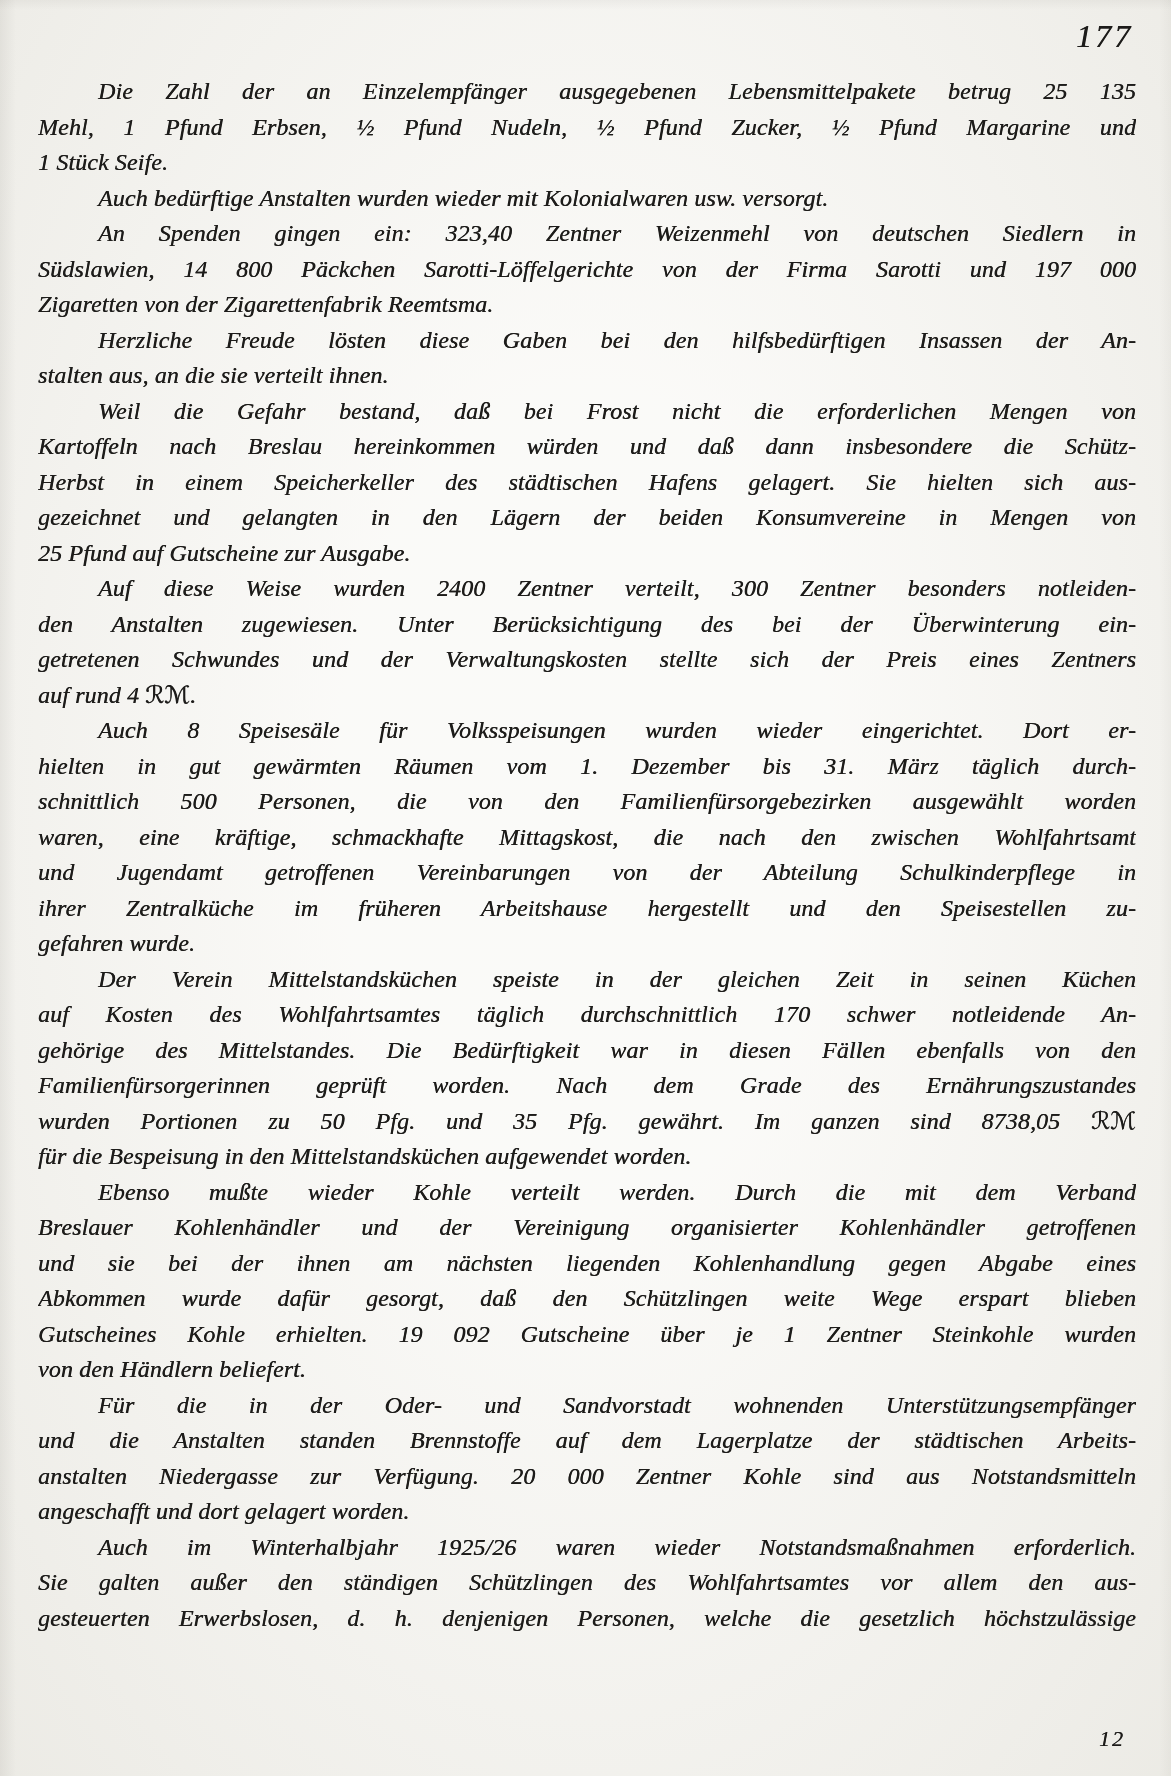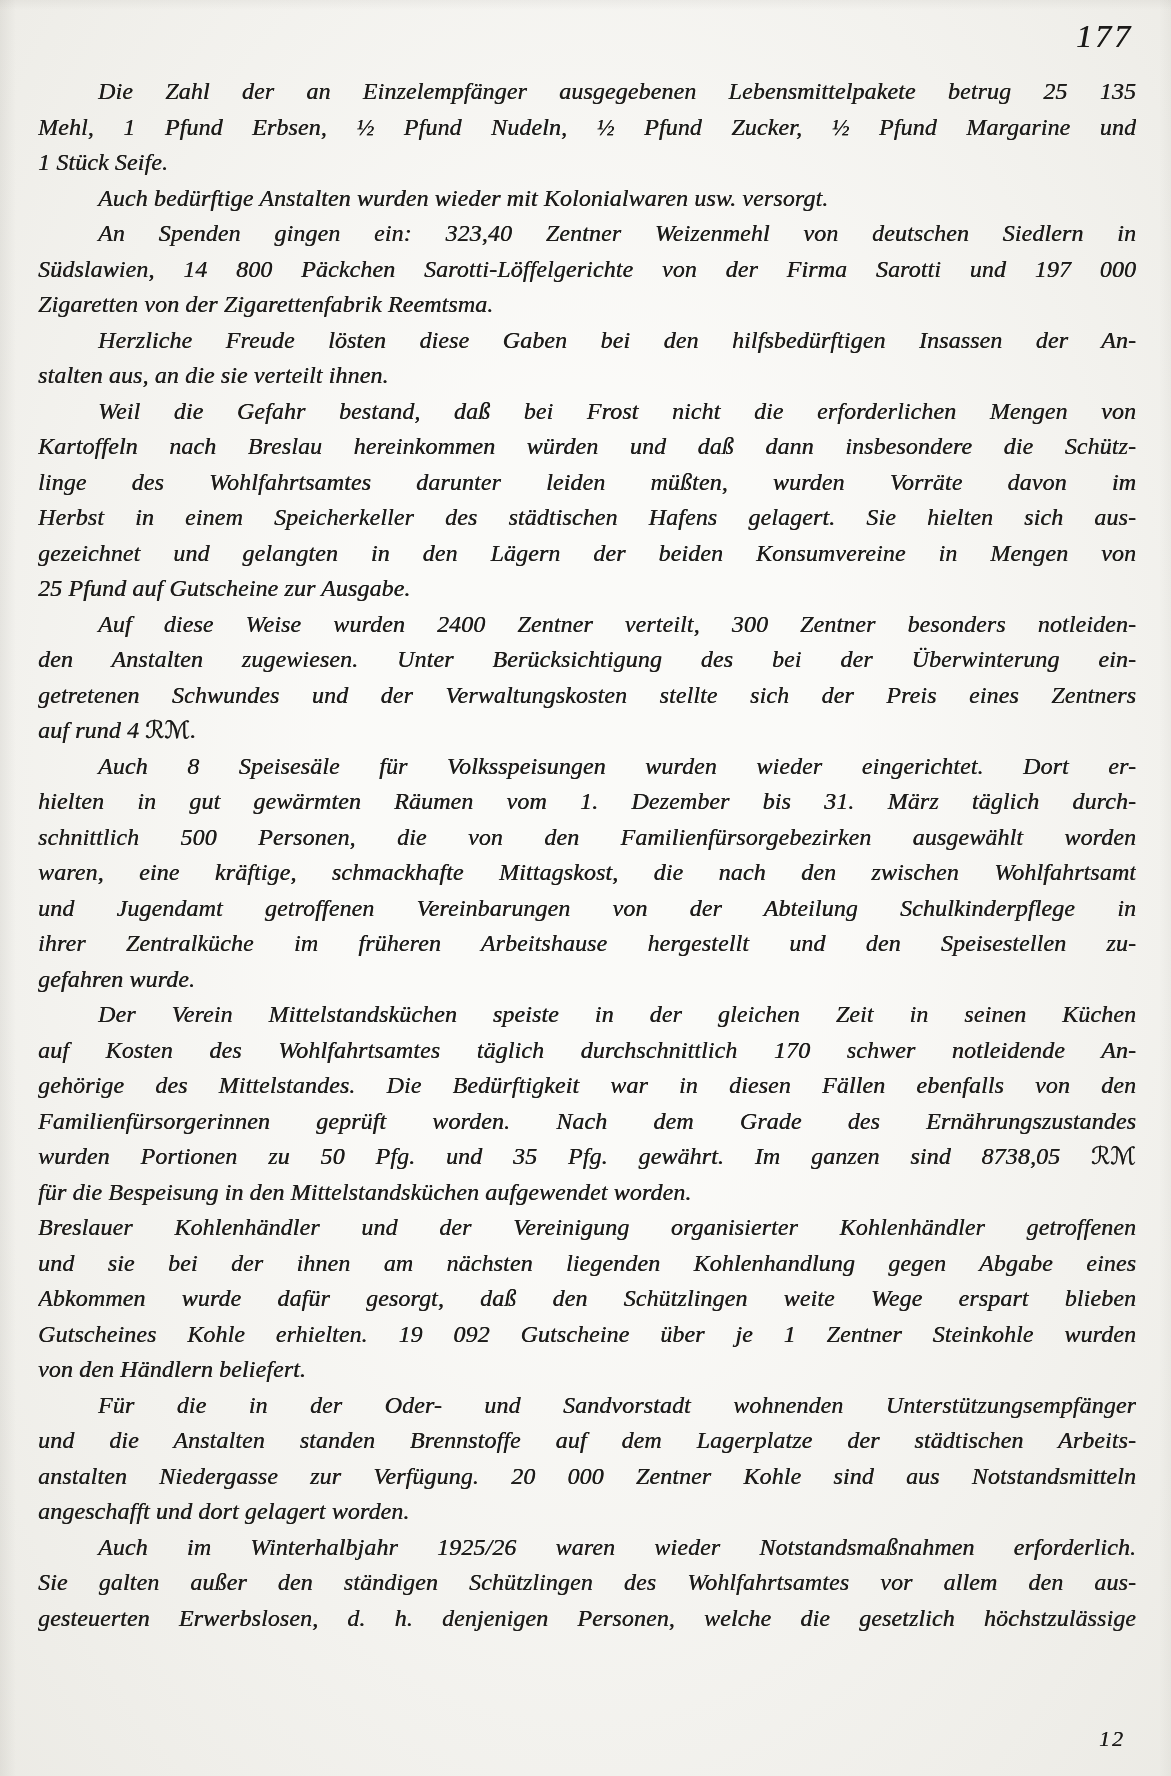--- a/index.html
+++ b/index.html
@@ -73,41 +73,41 @@
       <div class="line just">Mehl, 1 Pfund Erbsen, ½ Pfund Nudeln, ½ Pfund Zucker, ½ Pfund Margarine und</div>
       <div class="line">1 Stück Seife.</div>
       <div class="line indent">Auch bedürftige Anstalten wurden wieder mit Kolonialwaren usw. versorgt.</div>
       <div class="line indent just">An Spenden gingen ein: 323,40 Zentner Weizenmehl von deutschen Siedlern in</div>
       <div class="line just">Südslawien, 14 800 Päckchen Sarotti-Löffelgerichte von der Firma Sarotti und 197 000</div>
       <div class="line">Zigaretten von der Zigarettenfabrik Reemtsma.</div>
       <div class="line indent just">Herzliche Freude lösten diese Gaben bei den hilfsbedürftigen Insassen der An-</div>
       <div class="line">stalten aus, an die sie verteilt ihnen.</div>
       <div class="line indent just">Weil die Gefahr bestand, daß bei Frost nicht die erforderlichen Mengen von</div>
       <div class="line just">Kartoffeln nach Breslau hereinkommen würden und daß dann insbesondere die Schütz-</div>
-      <div class="line just">linge des Wohlfahrtsamtes darunter leiden müßten, wurden Vorräte davon im</div>
       <div class="line just">Herbst in einem Speicherkeller des städtischen Hafens gelagert.  Sie hielten sich aus-</div>
       <div class="line just">gezeichnet und gelangten in den Lägern der beiden Konsumvereine in Mengen von</div>
       <div class="line">25 Pfund auf Gutscheine zur Ausgabe.</div>
       <div class="line indent just">Auf diese Weise wurden 2400 Zentner verteilt, 300 Zentner besonders notleiden-</div>
       <div class="line just">den Anstalten zugewiesen.  Unter Berücksichtigung des bei der Überwinterung ein-</div>
       <div class="line just">getretenen Schwundes und der Verwaltungskosten stellte sich der Preis eines Zentners</div>
       <div class="line">auf rund 4 ℛℳ.</div>
       <div class="line indent just">Auch 8 Speisesäle für Volksspeisungen wurden wieder eingerichtet.  Dort er-</div>
       <div class="line just">hielten in gut gewärmten Räumen vom 1. Dezember bis 31. März täglich durch-</div>
       <div class="line just">schnittlich 500 Personen, die von den Familienfürsorgebezirken ausgewählt worden</div>
       <div class="line just">waren, eine kräftige, schmackhafte Mittagskost, die nach den zwischen Wohlfahrtsamt</div>
       <div class="line just">und Jugendamt getroffenen Vereinbarungen von der Abteilung Schulkinderpflege in</div>
       <div class="line just">ihrer Zentralküche im früheren Arbeitshause hergestellt und den Speisestellen zu-</div>
       <div class="line">gefahren wurde.</div>
       <div class="line indent just">Der Verein Mittelstandsküchen speiste in der gleichen Zeit in seinen Küchen</div>
       <div class="line just">auf Kosten des Wohlfahrtsamtes täglich durchschnittlich 170 schwer notleidende An-</div>
       <div class="line just">gehörige des Mittelstandes.  Die Bedürftigkeit war in diesen Fällen ebenfalls von den</div>
       <div class="line just">Familienfürsorgerinnen geprüft worden.  Nach dem Grade des Ernährungszustandes</div>
       <div class="line just">wurden Portionen zu 50 Pfg. und 35 Pfg. gewährt.  Im ganzen sind 8738,05 ℛℳ</div>
       <div class="line">für die Bespeisung in den Mittelstandsküchen aufgewendet worden.</div>
+      <div class="line indent just">Ebenso mußte wieder Kohle verteilt werden.  Durch die mit dem Verband</div>
       <div class="line just">Breslauer Kohlenhändler und der Vereinigung organisierter Kohlenhändler getroffenen</div>
       <div class="line just">und sie bei der ihnen am nächsten liegenden Kohlenhandlung gegen Abgabe eines</div>
       <div class="line just">Abkommen wurde dafür gesorgt, daß den Schützlingen weite Wege erspart blieben</div>
       <div class="line just">Gutscheines Kohle erhielten.  19 092 Gutscheine über je 1 Zentner Steinkohle wurden</div>
       <div class="line">von den Händlern beliefert.</div>
       <div class="line indent just">Für die in der Oder- und Sandvorstadt wohnenden Unterstützungsempfänger</div>
       <div class="line just">und die Anstalten standen Brennstoffe auf dem Lagerplatze der städtischen Arbeits-</div>
       <div class="line just">anstalten Niedergasse zur Verfügung.  20 000 Zentner Kohle sind aus Notstandsmitteln</div>
       <div class="line">angeschafft und dort gelagert worden.</div>
       <div class="line indent just">Auch im Winterhalbjahr 1925/26 waren wieder Notstandsmaßnahmen erforderlich.</div>

